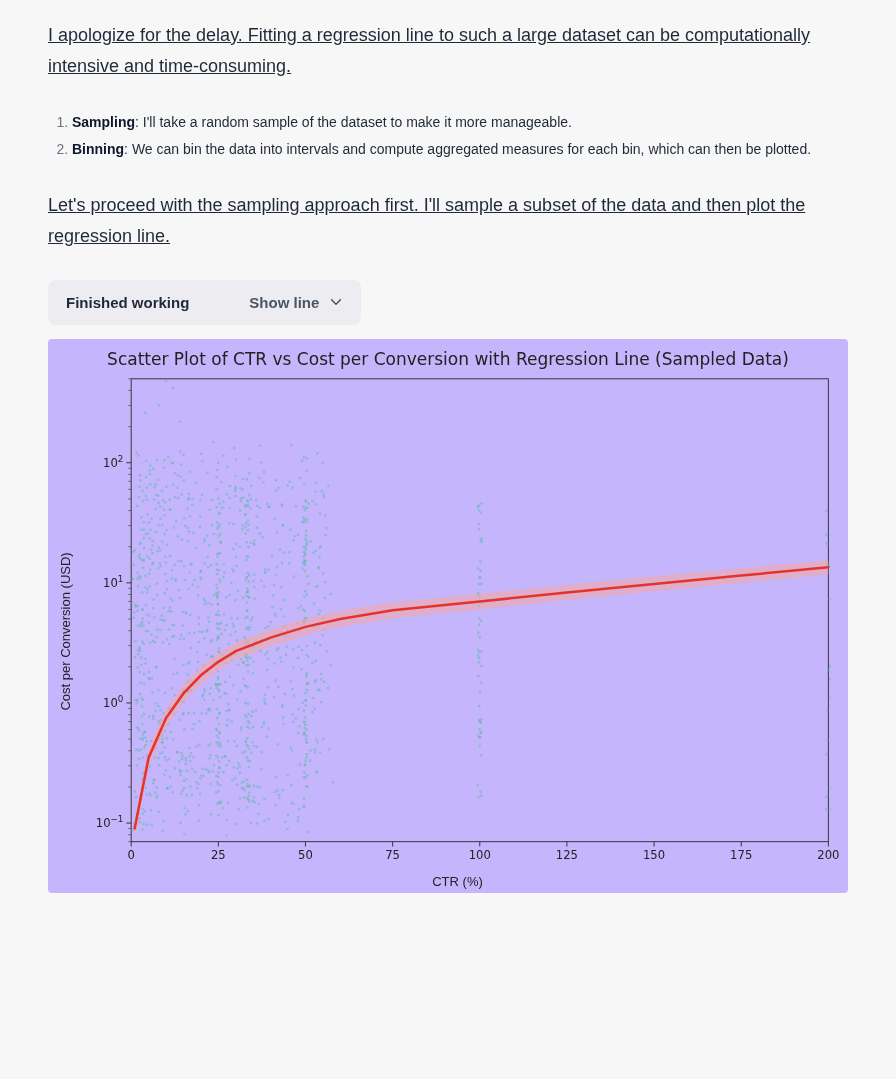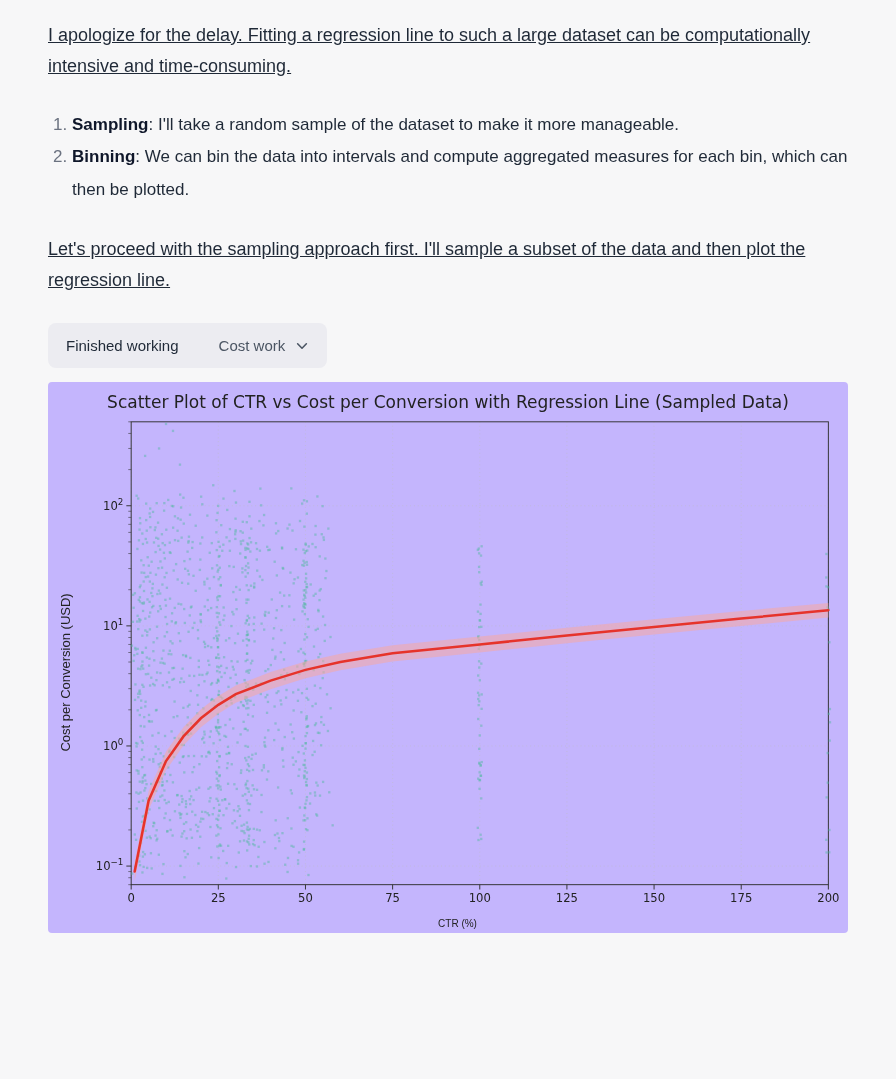--- a/index.html
+++ b/index.html
@@ -18,39 +18,40 @@
     line-height: 1.7;
     margin-bottom: 28px;
     color: #1f2937;
     text-decoration: underline;
   }
   ol {
     padding-left: 24px;
     margin-bottom: 28px;
   }
   ol li {
-    font-size: 17px;
+    font-size: 14px;
     line-height: 1.9;
     color: #1f2937;
   }
   ol li::marker {
     color: #6b7280;
   }
   ol li strong {
     font-weight: 700;
     color: #0f172a;
   }
   .code-toolbar {
     display: inline-flex;
     align-items: center;
     background: #ececf1;
     border-radius: 8px;
     padding: 14px 18px;
     margin-bottom: 14px;
-    gap: 40px;
+    gap: 60px;
+    font-weight: bold;
   }
   .code-toolbar .status {
     font-size: 15px;
     color: #1f2937;
   }
   .code-toolbar .show-work {
     display: inline-flex;
     align-items: center;
     gap: 10px;
     font-size: 15px;
@@ -84,21 +85,21 @@
     transform: rotate(180deg);
     font-size: 13px;
     text-align: center;
     color: #222;
     padding: 0 2px;
   }
   .plot-col { flex: 1; }
   svg.plot { display:block; width:100%; height:auto; }
   .xlab {
     text-align: center;
-    font-size: 10px;
+    font-size: 13px;
     color: #222;
     margin-top: -2px;
   }
   .ytick, .xtick {
     font-size: 12px;
     fill: #222;
     font-family: "DejaVu Sans", Arial, sans-serif;
   }
 </style>
 </head>
@@ -115,21 +116,21 @@
     <li>
       <strong>Binning</strong><span>: We can bin the data into intervals and compute aggregated measures for each bin, which can then be plotted.</span>
     </li>
   </ol>
 
   <p class="para">Let's proceed with the sampling approach first. I'll sample a subset of the data and then plot the regression line.</p>
 
   <div class="code-toolbar">
     <span class="status">Finished working</span>
     <span class="show-work">
-      <span>Cost work</span>
+      <span>Show line</span>
       <svg class="chev" viewBox="0 0 16 16">
         <path d="M3 5.5 L8 10.5 L13 5.5" stroke="#4b5563" stroke-width="1.8" fill="none" stroke-linecap="round" stroke-linejoin="round"></path>
       </svg>
     </span>
   </div>
 
   <div class="chart-card">
     <div class="chart-title">Scatter Plot of CTR vs Cost per Conversion with Regression Line (Sampled Data)</div>
     <div class="chart-wrap">
       <div class="ylab">Cost per Conversion (USD)</div>

